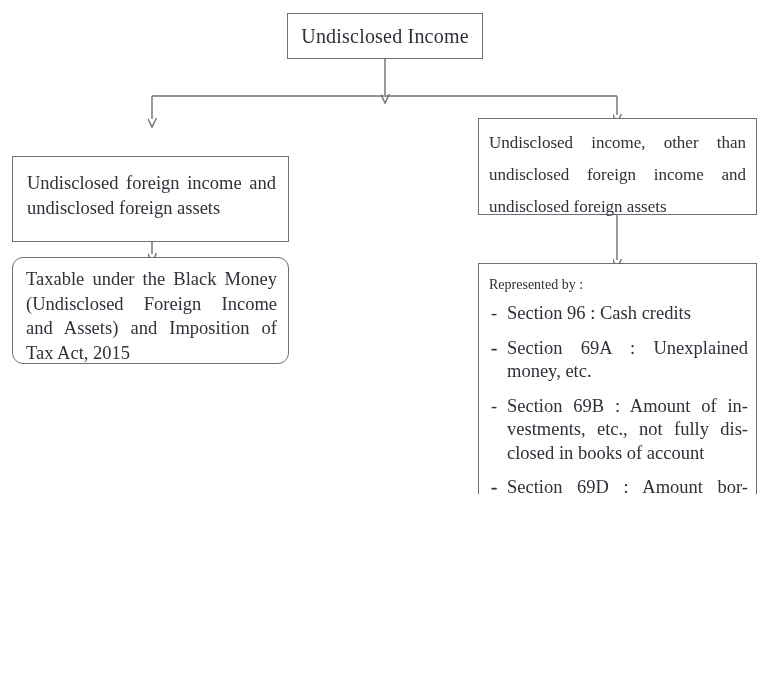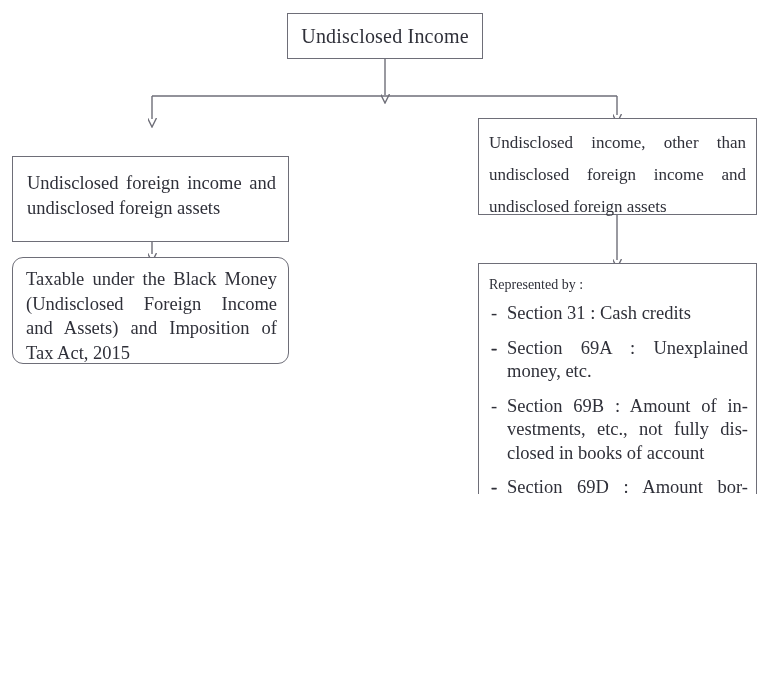--- a/index.html
+++ b/index.html
@@ -182,21 +182,21 @@
     <span class="box-text">Taxable under the Black Money (Undisclosed Foreign Income and Assets) and Imposition of Tax Act, 2015</span>
   </div>
 
   <div class="box" id="node-other">
     <span class="box-text">Undisclosed income, other than undisclosed foreign income and undisclosed foreign assets</span>
   </div>
 
   <div class="box" id="node-sections">
     <div class="list-title">Represented by :</div>
     <ul class="sec-list" id="sec-list">
-        <li class="sec-item"><span class="sec-dash">-</span><span>Section 31 :  Cash credits</span></li>
+        <li class="sec-item"><span class="sec-dash">-</span><span>Section 96 :  Cash credits</span></li>
         <li class="sec-item"><span class="sec-dash">-</span></li>
         <li class="sec-item"><span class="sec-dash">-</span><span>Section 69A :   Unexplained money, etc.</span></li>
         <li class="sec-item"><span class="sec-dash">-</span><span>Section 69B : Amount of in-vestments, etc., not fully dis-closed in books of account</span></li>
         <li class="sec-item"><span class="sec-dash">-</span></li>
         <li class="sec-item"><span class="sec-dash">-</span><span>Section 69D : Amount bor-rowed or repaid on hundi</span></li>
       </ul>
   </div>
 
   <div class="box" id="node-115bbe">
     <span class="box-text">Income u/s 115BBE</span>

